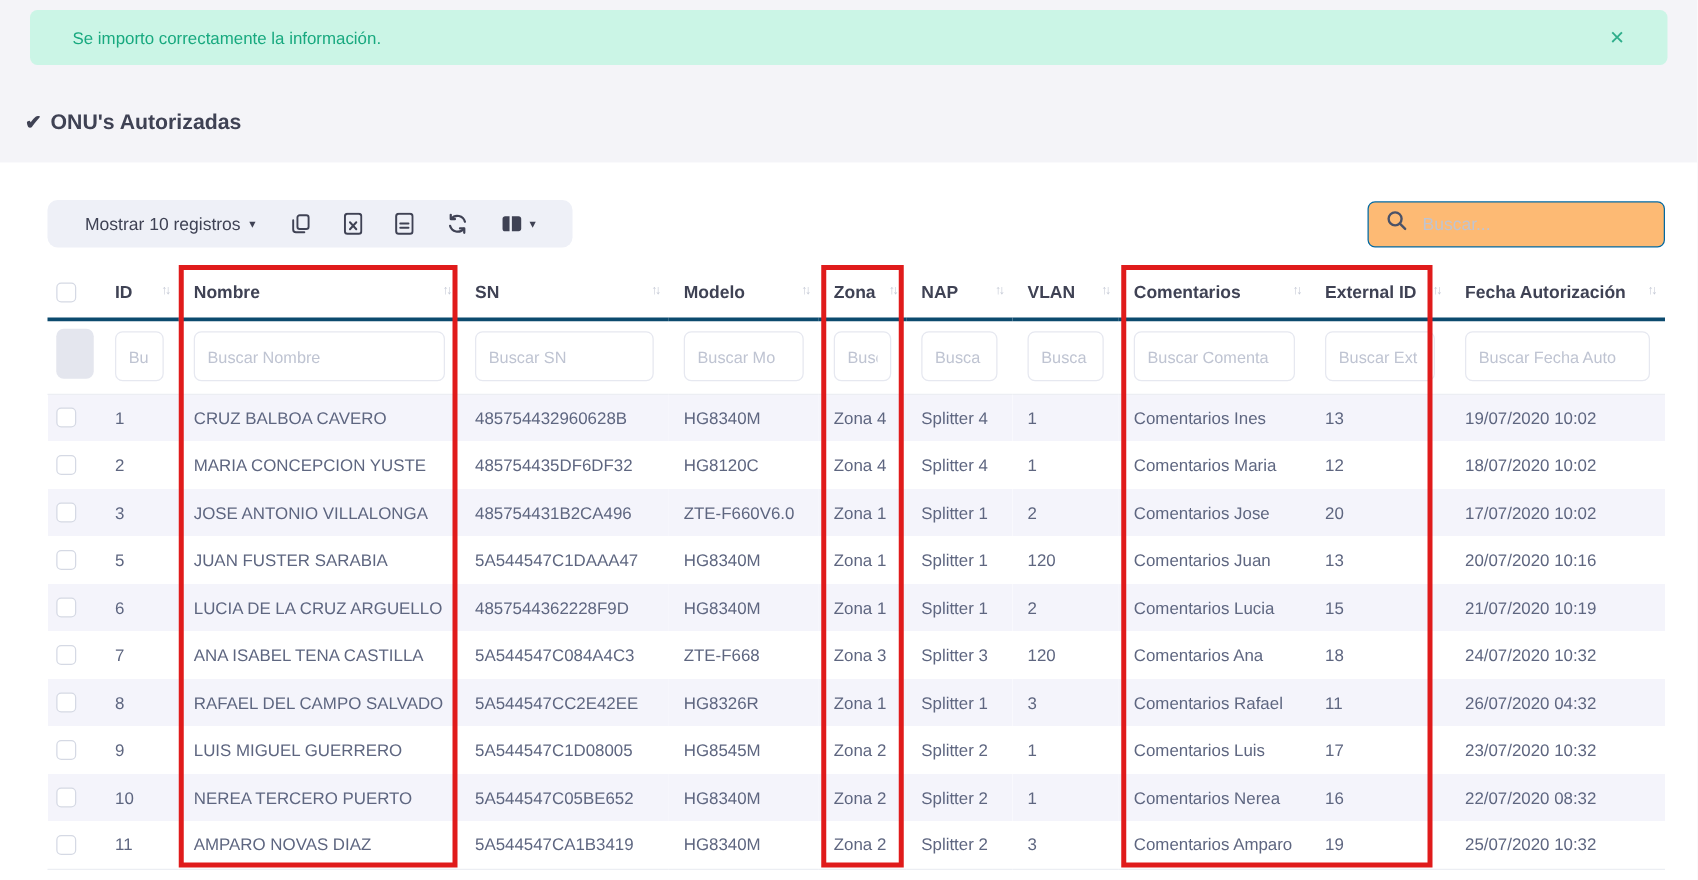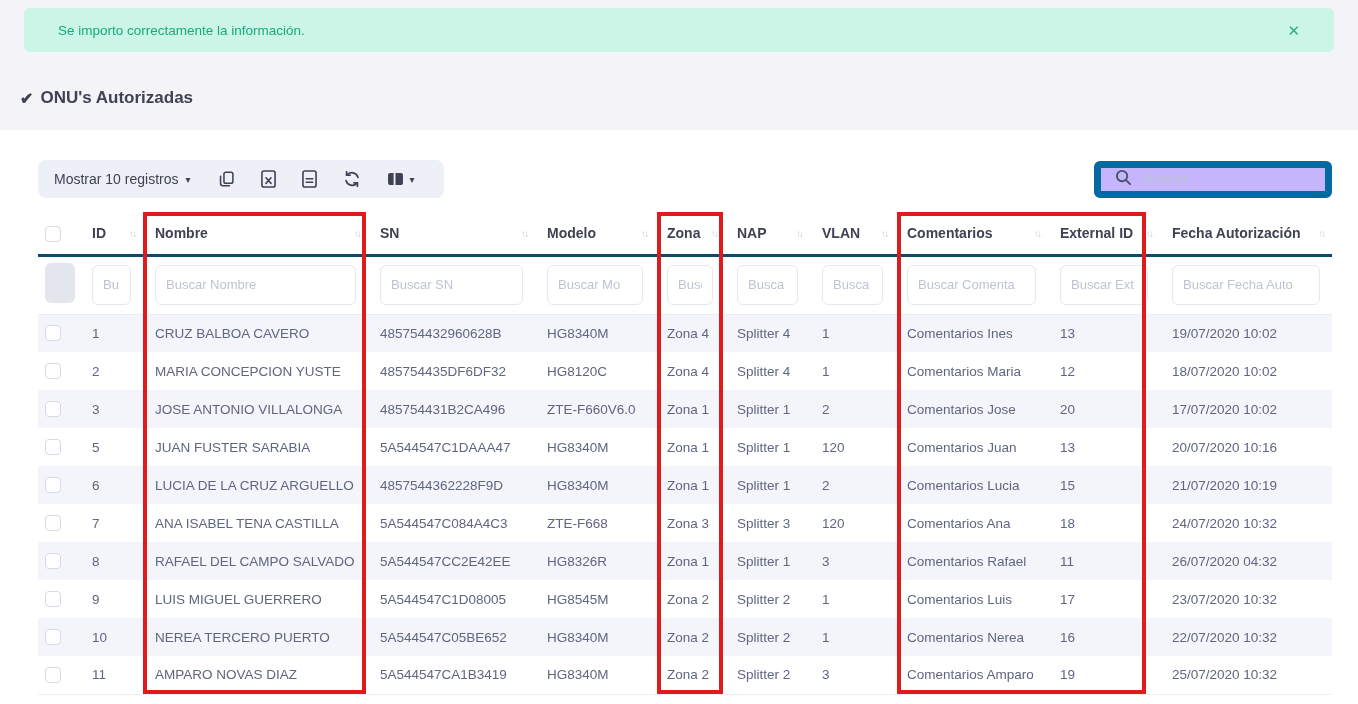--- a/index.html
+++ b/index.html
@@ -29,29 +29,29 @@
   }
   .check-icon { font-size: 16px; color: #3f4254; }
   
   .card { position: absolute; top: 130px; left: 0; width: 1358px; height: 574px; background: #ffffff; }
   
   .toolbar { position: absolute; top: 160px; left: 38px; width: 1294px; display: flex; align-items: center; }
   .btn-group {
     background: #eef0f7; border-radius: 8px; height: 38px;
     display: flex; align-items: center; padding: 0 16px;
   }
-  .length-menu { display: flex; align-items: center; gap: 7px; background: none; border: none; cursor: pointer; font-family: inherit; padding: 0; margin-right: 14px; }
+  .length-menu { display: flex; align-items: center; gap: 7px; background: none; border: none; cursor: pointer; font-family: inherit; padding: 0; margin-right: 14px; margin-left: 14px; }
   .length-label { font-size: 14px; color: #3f4254; }
   .caret { font-size: 10px; color: #3f4254; }
   .tool-btn { background: none; border: none; cursor: pointer; padding: 0 13px; display: flex; align-items: center; gap: 6px; }
   .tool-btn svg { display: block; }
   
   .search-box {
     margin-left: auto; width: 238px; height: 37px;
-    background: #c4b5fd; border: 7px solid #0369a1; border-radius: 6px;
+    background: #fdba74; border: 1px solid #0369a1; border-radius: 6px;
     display: flex; align-items: center; padding: 0 14px; gap: 12px;
   }
   .search-box input { border: none; outline: none; flex: 1; font-size: 14px; color: #3f4254; background: transparent; font-family: inherit; }
   ::placeholder { color: #bfc4d2; opacity: 1; }
   
   table { position: absolute; top: 213px; left: 38px; width: 1294px; border-collapse: collapse; table-layout: fixed; }
   th {
     position: relative; text-align: left; font-size: 14px; font-weight: bold; color: #3f4254;
     height: 42px; padding: 0 22px 0 12px; border-bottom: 3px solid #0c4a6e;
     white-space: nowrap; overflow: hidden;
@@ -307,21 +307,21 @@
         <td class="cb-cell"><span class="checkbox"></span></td>
         <td>10</td>
         <td>NEREA TERCERO PUERTO</td>
         <td>5A544547C05BE652</td>
         <td>HG8340M</td>
         <td>Zona 2</td>
         <td>Splitter 2</td>
         <td>1</td>
         <td>Comentarios Nerea</td>
         <td>16</td>
-        <td>22/07/2020 10:32</td>
+        <td>22/07/2020 08:32</td>
       </tr>
       <tr>
         <td class="cb-cell"><span class="checkbox"></span></td>
         <td>11</td>
         <td>AMPARO NOVAS DIAZ</td>
         <td>5A544547CA1B3419</td>
         <td>HG8340M</td>
         <td>Zona 2</td>
         <td>Splitter 2</td>
         <td>3</td>

